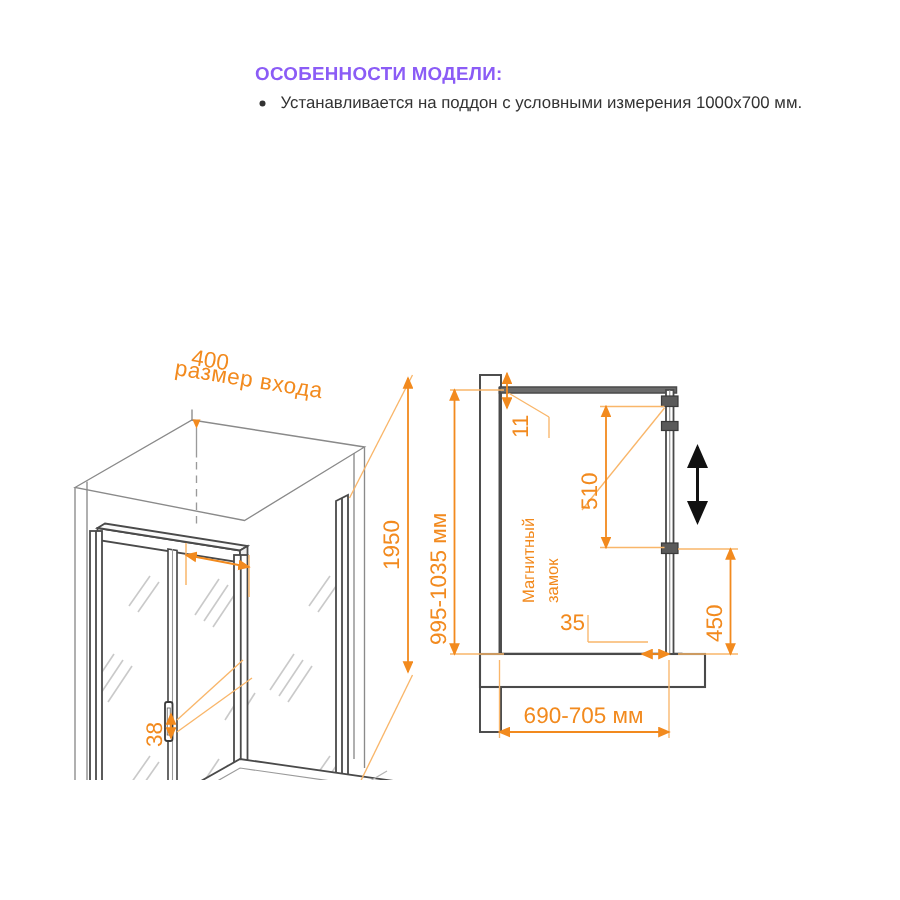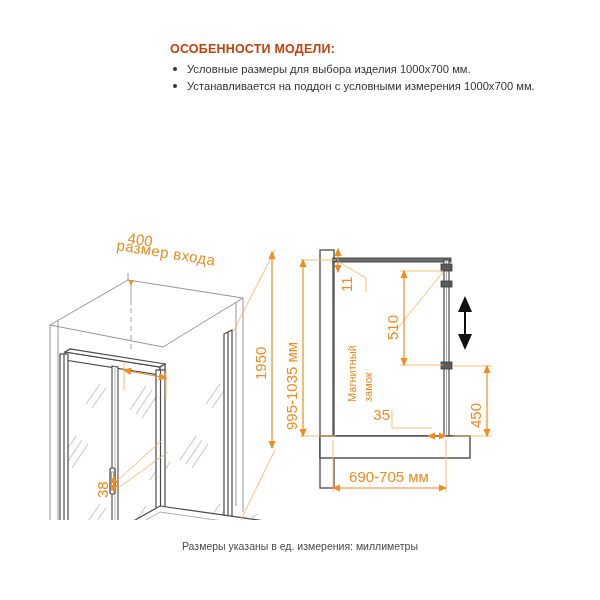--- a/index.html
+++ b/index.html
@@ -24,21 +24,21 @@
   
   .features {
     position: absolute;
     left: 170px;
     top: 43px;
     width: 400px;
   }
   .features-title {
     font-size: 12.5px;
     font-weight: bold;
-    color: #c2410c;
+    color: #8b5cf6;
     letter-spacing: 0.2px;
     margin: 0 0 5px 0;
     line-height: 1.1;
   }
   .features-list {
     margin: 0;
     padding: 0;
     list-style: none;
   }
   .features-list li {
@@ -91,24 +91,20 @@
   }
 </style>
 </head>
 <body>
 
 <div id="root">
 
   <div class="features">
     <div class="features-title">ОСОБЕННОСТИ МОДЕЛИ:</div>
     <ul class="features-list">
-      <li>
-        <span class="bullet"></span>
-        <span>Условные размеры для выбора изделия 1000x700 мм.</span>
-      </li>
       <li>
         <span class="bullet"></span>
         <span>Устанавливается на поддон с условными измерения 1000x700 мм.</span>
       </li>
     </ul>
   </div>
 
   <svg id="drawing" viewBox="0 0 600 380">
 
     <defs>
@@ -306,15 +302,14 @@
 
       <g>
         <line x1="333" y1="300" x2="333" y2="352" stroke="#F9B66A" stroke-width="0.9"></line>
         <line x1="446" y1="300" x2="446" y2="352" stroke="#F9B66A" stroke-width="0.9"></line>
         <line x1="333" y1="348" x2="446" y2="348" stroke="#F28A1E" stroke-width="1.2" marker-start="url(#arrOrangeStart)" marker-end="url(#arrOrange)"></line>
         <text class="dim-text" x="389" y="342" text-anchor="middle" font-size="14">690-705 мм</text>
       </g>
     </g>
   </svg>
 
-  <div class="footer-note">Размеры указаны в ед. измерения: миллиметры</div>
 
 </div>
 
 </body></html>

